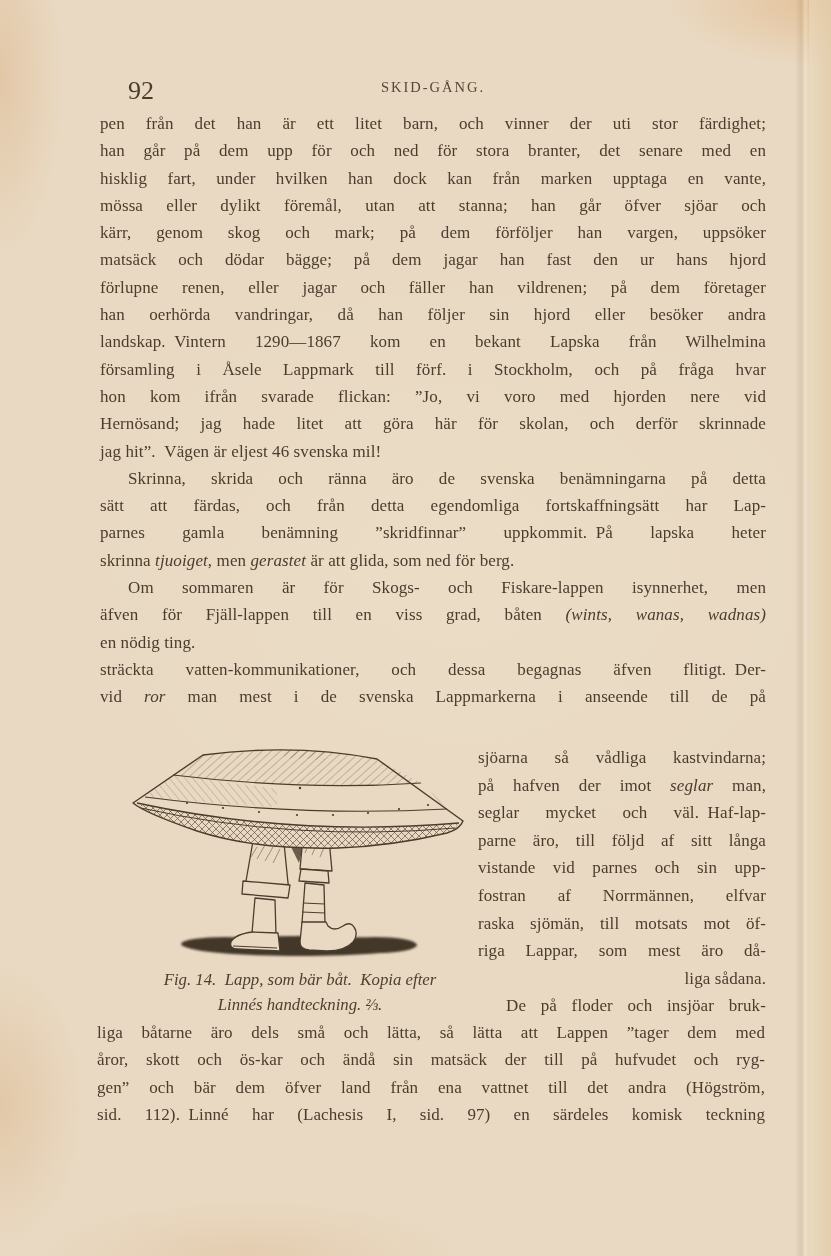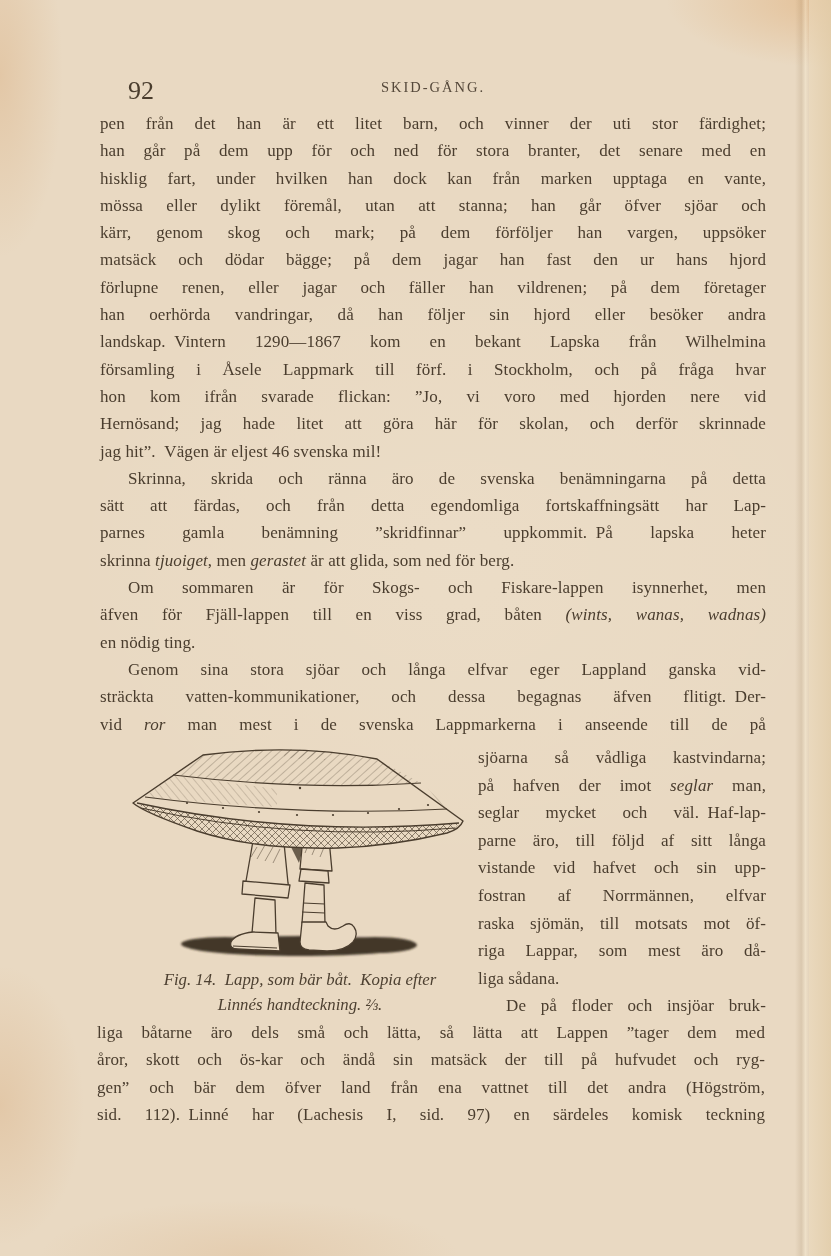--- a/index.html
+++ b/index.html
@@ -34,21 +34,21 @@
   }
   .textblock { position:absolute; }
   #main-lines   { left:100px; top:110px;  width:666px; }
   #wrap-lines   { left:478px; top:744px;  width:288px; }
   #bottom-lines { left:97px;  top:1019px; width:668px; }
   .line {
     display:block; height:27.3px; line-height:27.3px;
     font-size:17px; letter-spacing:0.1px;
     overflow:visible;
   }
-  #wrap-lines .line { height:27.6px; line-height:27.6px; }
+  #wrap-lines .line { height:27.6px; line-height:27.6px;text-align:right; }
   .line.j { text-align:justify; text-align-last:justify; text-justify:inter-word; }
   .line.ind { text-indent:28px; }
   #figure-wrap { position:absolute; left:125px; top:745px; width:345px; height:215px; }
   #caption {
     position:absolute; left:115px; top:967px; width:370px;
     text-align:center; font-style:italic; font-size:16.8px; line-height:25px;
     color:#4d4031;
   }
   i { font-style:italic; }
 </style>
@@ -79,21 +79,20 @@
       <div class="line j">hon kom ifrån svarade flickan: ”Jo, vi voro med hjorden nere vid</div>
       <div class="line j">Hernösand; jag hade litet att göra här för skolan, och derför skrinnade</div>
       <div class="line">jag hit”. Vägen är eljest 46 svenska mil!</div>
       <div class="line j ind">Skrinna, skrida och ränna äro de svenska benämningarna på detta</div>
       <div class="line j">sätt att färdas, och från detta egendomliga fortskaffningsätt har Lap-</div>
       <div class="line j">parnes gamla benämning ”skridfinnar” uppkommit. På lapska heter</div>
       <div class="line">skrinna <i>tjuoiget</i>, men <i>gerastet</i> är att glida, som ned för berg.</div>
       <div class="line j ind">Om sommaren är för Skogs- och Fiskare-lappen isynnerhet, men</div>
       <div class="line j">äfven för Fjäll-lappen till en viss grad, båten <i>(wints, wanas, wadnas)</i></div>
       <div class="line">en nödig ting.</div>
-      <div class="line j ind">Genom sina stora sjöar och långa elfvar eger Lappland ganska vid-</div>
       <div class="line j">sträckta vatten-kommunikationer, och dessa begagnas äfven flitigt. Der-</div>
       <div class="line j">vid <i>ror</i> man mest i de svenska Lappmarkerna i anseende till de på</div>
     </div>
 
   <div id="figure-wrap">
     <svg width="345" height="215" viewBox="0 0 345 215" xmlns="http://www.w3.org/2000/svg">
       <defs>
         <pattern id="h1" width="6" height="6" patternUnits="userSpaceOnUse" patternTransform="rotate(48)">
           <line x1="0" y1="0" x2="0" y2="6" stroke="#4a3d2e" stroke-width="0.9"></line>
         </pattern>
@@ -171,21 +170,21 @@
   <div id="caption">
     <div>Fig. 14. Lapp, som bär båt. Kopia efter</div>
     <div>Linnés handteckning. ⅔.</div>
   </div>
 
   <div id="wrap-lines" class="textblock">
       <div class="line j">sjöarna så vådliga kastvindarna;</div>
       <div class="line j">på hafven der imot <i>seglar</i> man,</div>
       <div class="line j">seglar mycket och väl. Haf-lap-</div>
       <div class="line j">parne äro, till följd af sitt långa</div>
-      <div class="line j">vistande vid hafvet och sin upp-</div>
+      <div class="line j">vistande vid parnes och sin upp-</div>
       <div class="line j">fostran af Norrmännen, elfvar</div>
       <div class="line j">raska sjömän, till motsats mot öf-</div>
       <div class="line j">riga Lappar, som mest äro då-</div>
       <div class="line">liga sådana.</div>
       <div class="line j ind">De på floder och insjöar bruk-</div>
     </div>
 
   <div id="bottom-lines" class="textblock">
       <div class="line j">liga båtarne äro dels små och lätta, så lätta att Lappen ”tager dem med</div>
       <div class="line j">åror, skott och ös-kar och ändå sin matsäck der till på hufvudet och ryg-</div>

